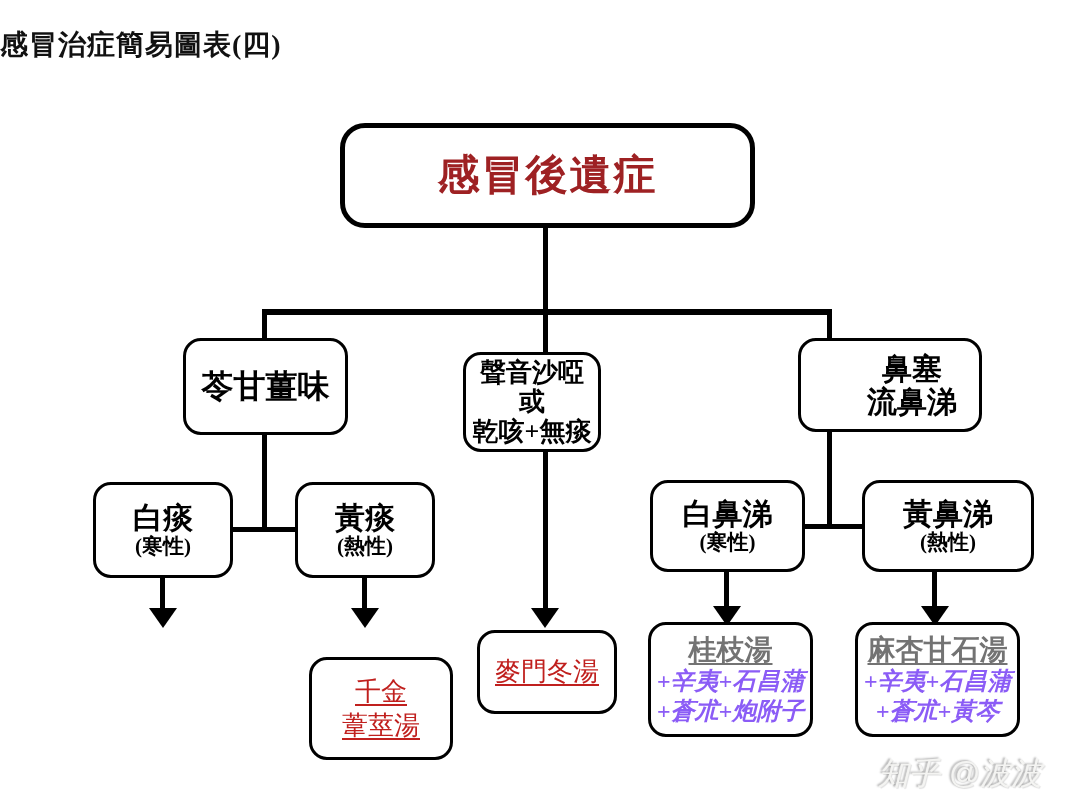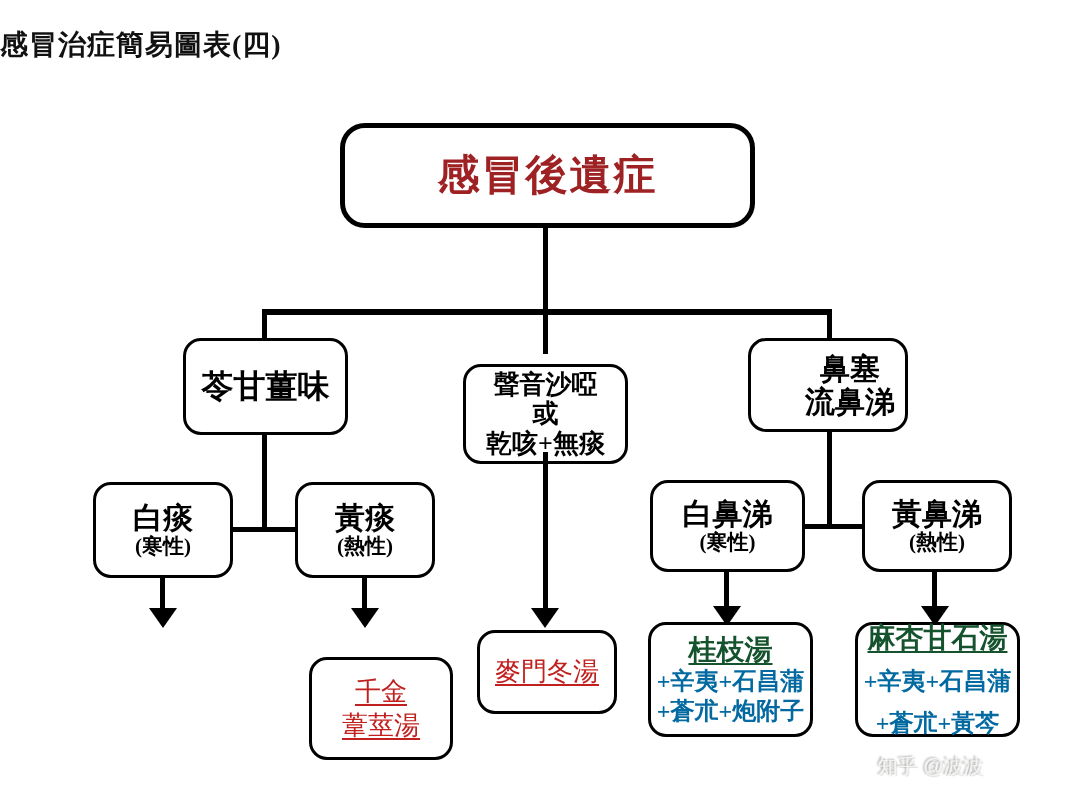--- a/index.html
+++ b/index.html
@@ -55,48 +55,50 @@
   .rx-line {
     font-size: 26px;
     color: #c0201e;
     text-decoration: underline;
     text-underline-offset: 4px;
     line-height: 1.3;
   }
   .rx-name {
     font-size: 28px;
     font-weight: bold;
-    color: #14532d;
+    color: #737373;
     text-decoration: underline;
     text-underline-offset: 4px;
     line-height: 1.2;
   }
   .rx-add {
     font-size: 24px;
     font-weight: bold;
-    color: #0369a1;
+    color: #8b5cf6;
     line-height: 1.25;
     white-space: nowrap;
+    font-style: italic;
   }
   .line { position: absolute; background: #000; }
   .arrowhead {
     position: absolute;
     width: 0; height: 0;
     border-left: 14px solid transparent;
     border-right: 14px solid transparent;
     border-top: 20px solid #000;
   }
   .watermark {
     position: absolute;
     left: 878px; top: 753px;
-    font-size: 20px;
+    font-size: 31px;
     font-family: "Liberation Sans", "DejaVu Sans", sans-serif;
     color: #f4f4f2;
     text-shadow: -2px -1px 2px rgba(0,0,0,0.30), 1px 1px 1px rgba(0,0,0,0.12);
     white-space: nowrap;
+    font-style: italic;
   }
 </style>
 </head>
 <body>
 
 <div class="canvas">
 
   <div class="title">感冒治症簡易圖表(四)</div>
 
   <div class="box root" style="left:340px; top:123px; width:415px; height:105px;">
@@ -108,27 +110,27 @@
   <div class="line" style="left:262px; top:309px; width:570px; height:6px;"></div>
 
   <div class="line" style="left:262px; top:309px; width:5px; height:31px;"></div>
   <div class="line" style="left:543px; top:309px; width:5px; height:45px;"></div>
   <div class="line" style="left:827px; top:309px; width:5px; height:31px;"></div>
 
   <div class="box" style="left:183px; top:338px; width:165px; height:97px;">
     <div class="sym-label">苓甘薑味</div>
   </div>
 
-  <div class="box" style="left:463px; top:364px; width:165px; height:100px;">
+  <div class="box" style="left:463px; top:352px; width:138px; height:100px;">
     <div class="sym-line">聲音沙啞</div>
     <div class="sym-line">或</div>
     <div class="sym-line">乾咳+無痰</div>
   </div>
 
-  <div class="box" style="left:748px; top:338px; width:160px; height:94px;padding-left:44px;">
+  <div class="box" style="left:798px; top:338px; width:184px; height:94px;padding-left:44px;">
     <div class="sub-label">鼻塞</div>
     <div class="sub-label">流鼻涕</div>
   </div>
 
   <div class="line" style="left:262px; top:435px; width:5px; height:97px;"></div>
   <div class="line" style="left:233px; top:527px; width:62px; height:5px;"></div>
 
   <div class="line" style="left:827px; top:430px; width:5px; height:99px;"></div>
   <div class="line" style="left:805px; top:524px; width:57px; height:5px;"></div>
 
@@ -140,21 +142,21 @@
   <div class="box" style="left:295px; top:482px; width:140px; height:96px;">
     <div class="sub-label">黃痰</div>
     <div class="sub-nature">(熱性)</div>
   </div>
 
   <div class="box" style="left:650px; top:480px; width:155px; height:92px;">
     <div class="sub-label">白鼻涕</div>
     <div class="sub-nature">(寒性)</div>
   </div>
 
-  <div class="box" style="left:862px; top:480px; width:150px; height:92px;">
+  <div class="box" style="left:862px; top:480px; width:172px; height:92px;">
     <div class="sub-label">黃鼻涕</div>
     <div class="sub-nature">(熱性)</div>
   </div>
 
   <div class="line" style="left:160px; top:578px; width:5px; height:34px;"></div>
   <div class="arrowhead" style="left:149px; top:608px;"></div>
 
   <div class="line" style="left:362px; top:578px; width:5px; height:34px;"></div>
   <div class="arrowhead" style="left:351px; top:608px;"></div>
 
@@ -176,21 +178,21 @@
   <div class="box" style="left:477px; top:630px; width:140px; height:84px;">
     <div class="rx-line">麥門冬湯</div>
   </div>
 
   <div class="box" style="left:648px; top:622px; width:165px; height:115px;">
     <div class="rx-name">桂枝湯</div>
     <div class="rx-add">+辛夷+石昌蒲</div>
     <div class="rx-add">+蒼朮+炮附子</div>
   </div>
 
-  <div class="box" style="left:855px; top:622px; width:165px; height:115px;gap:12px;">
+  <div class="box" style="left:855px; top:622px; width:165px; height:115px;">
     <div class="rx-name">麻杏甘石湯</div>
     <div class="rx-add">+辛夷+石昌蒲</div>
     <div class="rx-add">+蒼朮+黃芩</div>
   </div>
 
   <div class="watermark">知乎 @波波</div>
 
 </div>
 
 </body></html>

